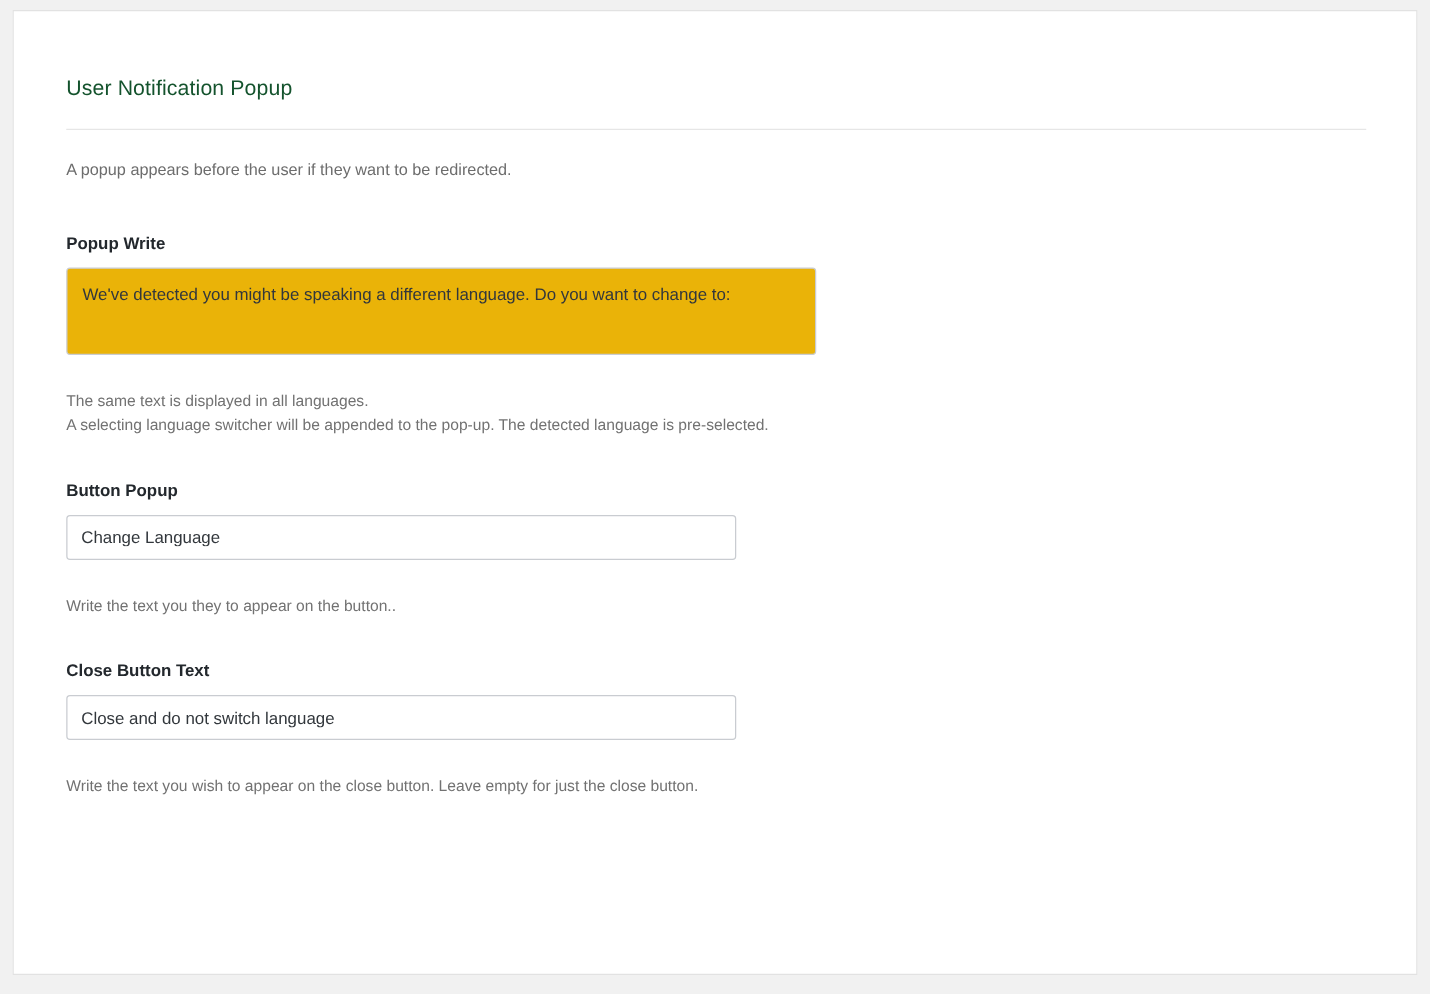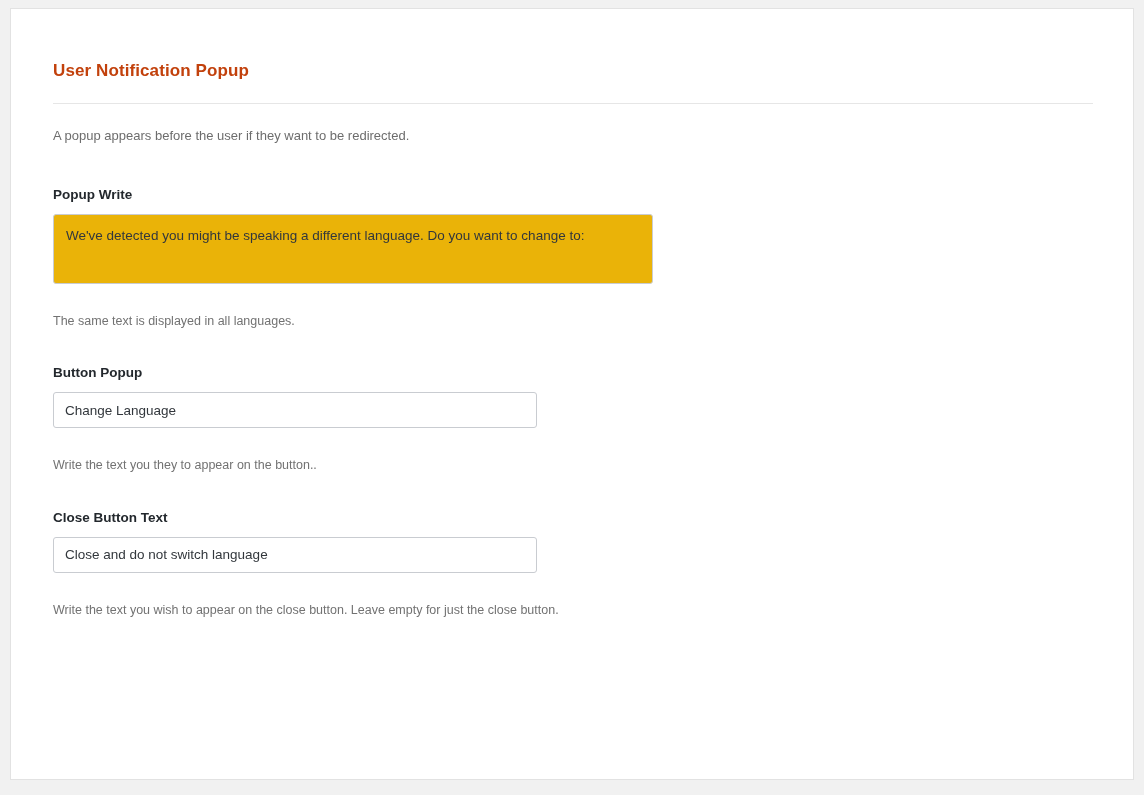--- a/index.html
+++ b/index.html
@@ -23,22 +23,22 @@
     height: 772px;
     background: #ffffff;
     border: 1px solid #e2e2e2;
     box-sizing: border-box;
   }
   .inner {
     padding: 52px 42px 0 42px;
   }
   .page-title {
     font-size: 17px;
-    font-weight: bold;
-    color: #c2410c;
+    font-weight: normal;
+    color: #14532d;
     margin: 0 0 22px 0;
     letter-spacing: 0.1px;
   }
   .divider {
     height: 1px;
     background: #e6e6e6;
     width: 1040px;
     margin: 0 0 24px 0;
   }
   .intro {
@@ -99,21 +99,21 @@
     padding: 12px 12px;
     font-size: 13.5px;
     color: #32373c;
     box-sizing: border-box;
     line-height: 1.4;
     resize: none;
     font-family: "Liberation Sans", sans-serif;
     display: block;
   }
   .text-input {
-    width: 484px;
+    width: 536px;
     height: 36px;
     border: 1px solid #c9ccd1;
     border-radius: 3px;
     background: #fff;
     padding: 0 11px;
     font-size: 13.5px;
     color: #32373c;
     box-sizing: border-box;
     font-family: "Liberation Sans", sans-serif;
     display: block;
@@ -136,20 +136,21 @@
       <div class="page-title">User Notification Popup</div>
       <div class="divider"></div>
       <div class="intro">A popup appears before the user if they want to be redirected.</div>
 
 
       <div class="field-block">
         <div class="field-label">Popup Write</div>
         <textarea class="textarea" placeholder="" style="">We've detected you might be speaking a different language. Do you want to change to:</textarea>
         <div class="help">
           <span class="help-line">The same text is displayed in all languages.</span>
+          <span class="help-line">A selecting language switcher will be appended to the pop-up. The detected language is pre-selected.</span>
         </div>
       </div>
 
       <div class="field-block">
         <div class="field-label">Button Popup</div>
         <input class="text-input" type="text" value="Change Language" style="">
         <div class="help">Write the text you they to appear on the button..</div>
       </div>
 
       <div class="field-block">

